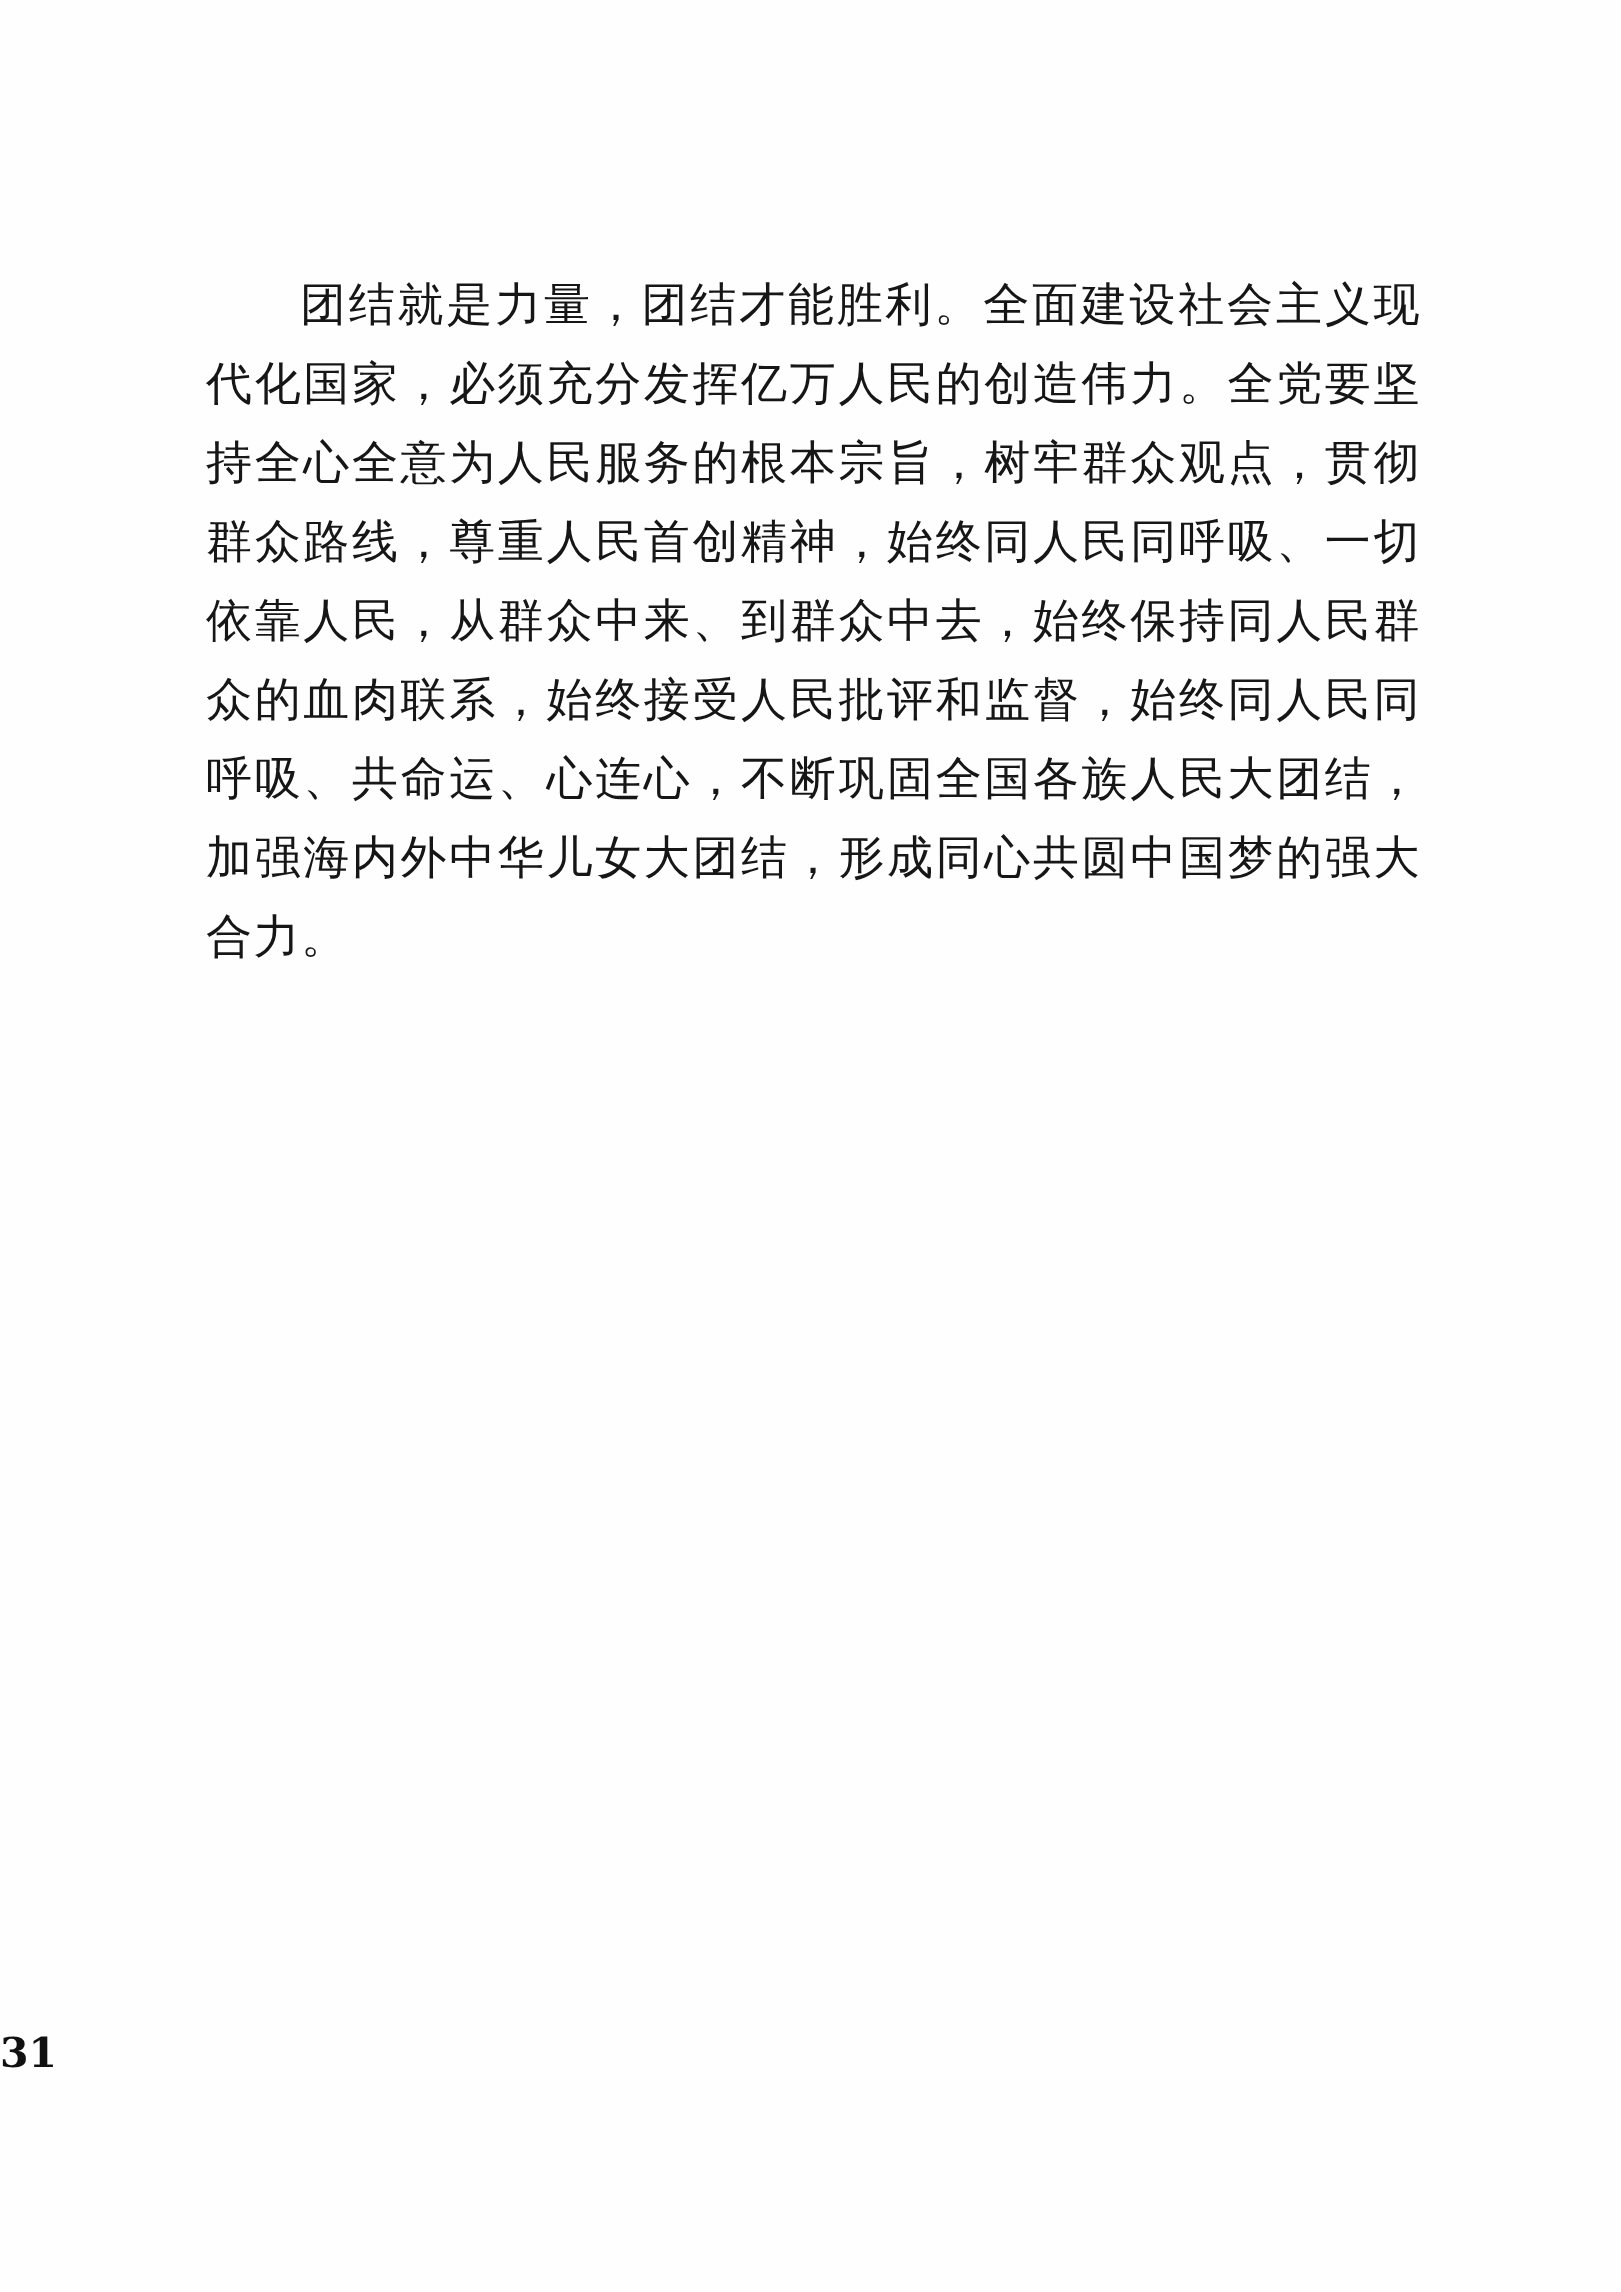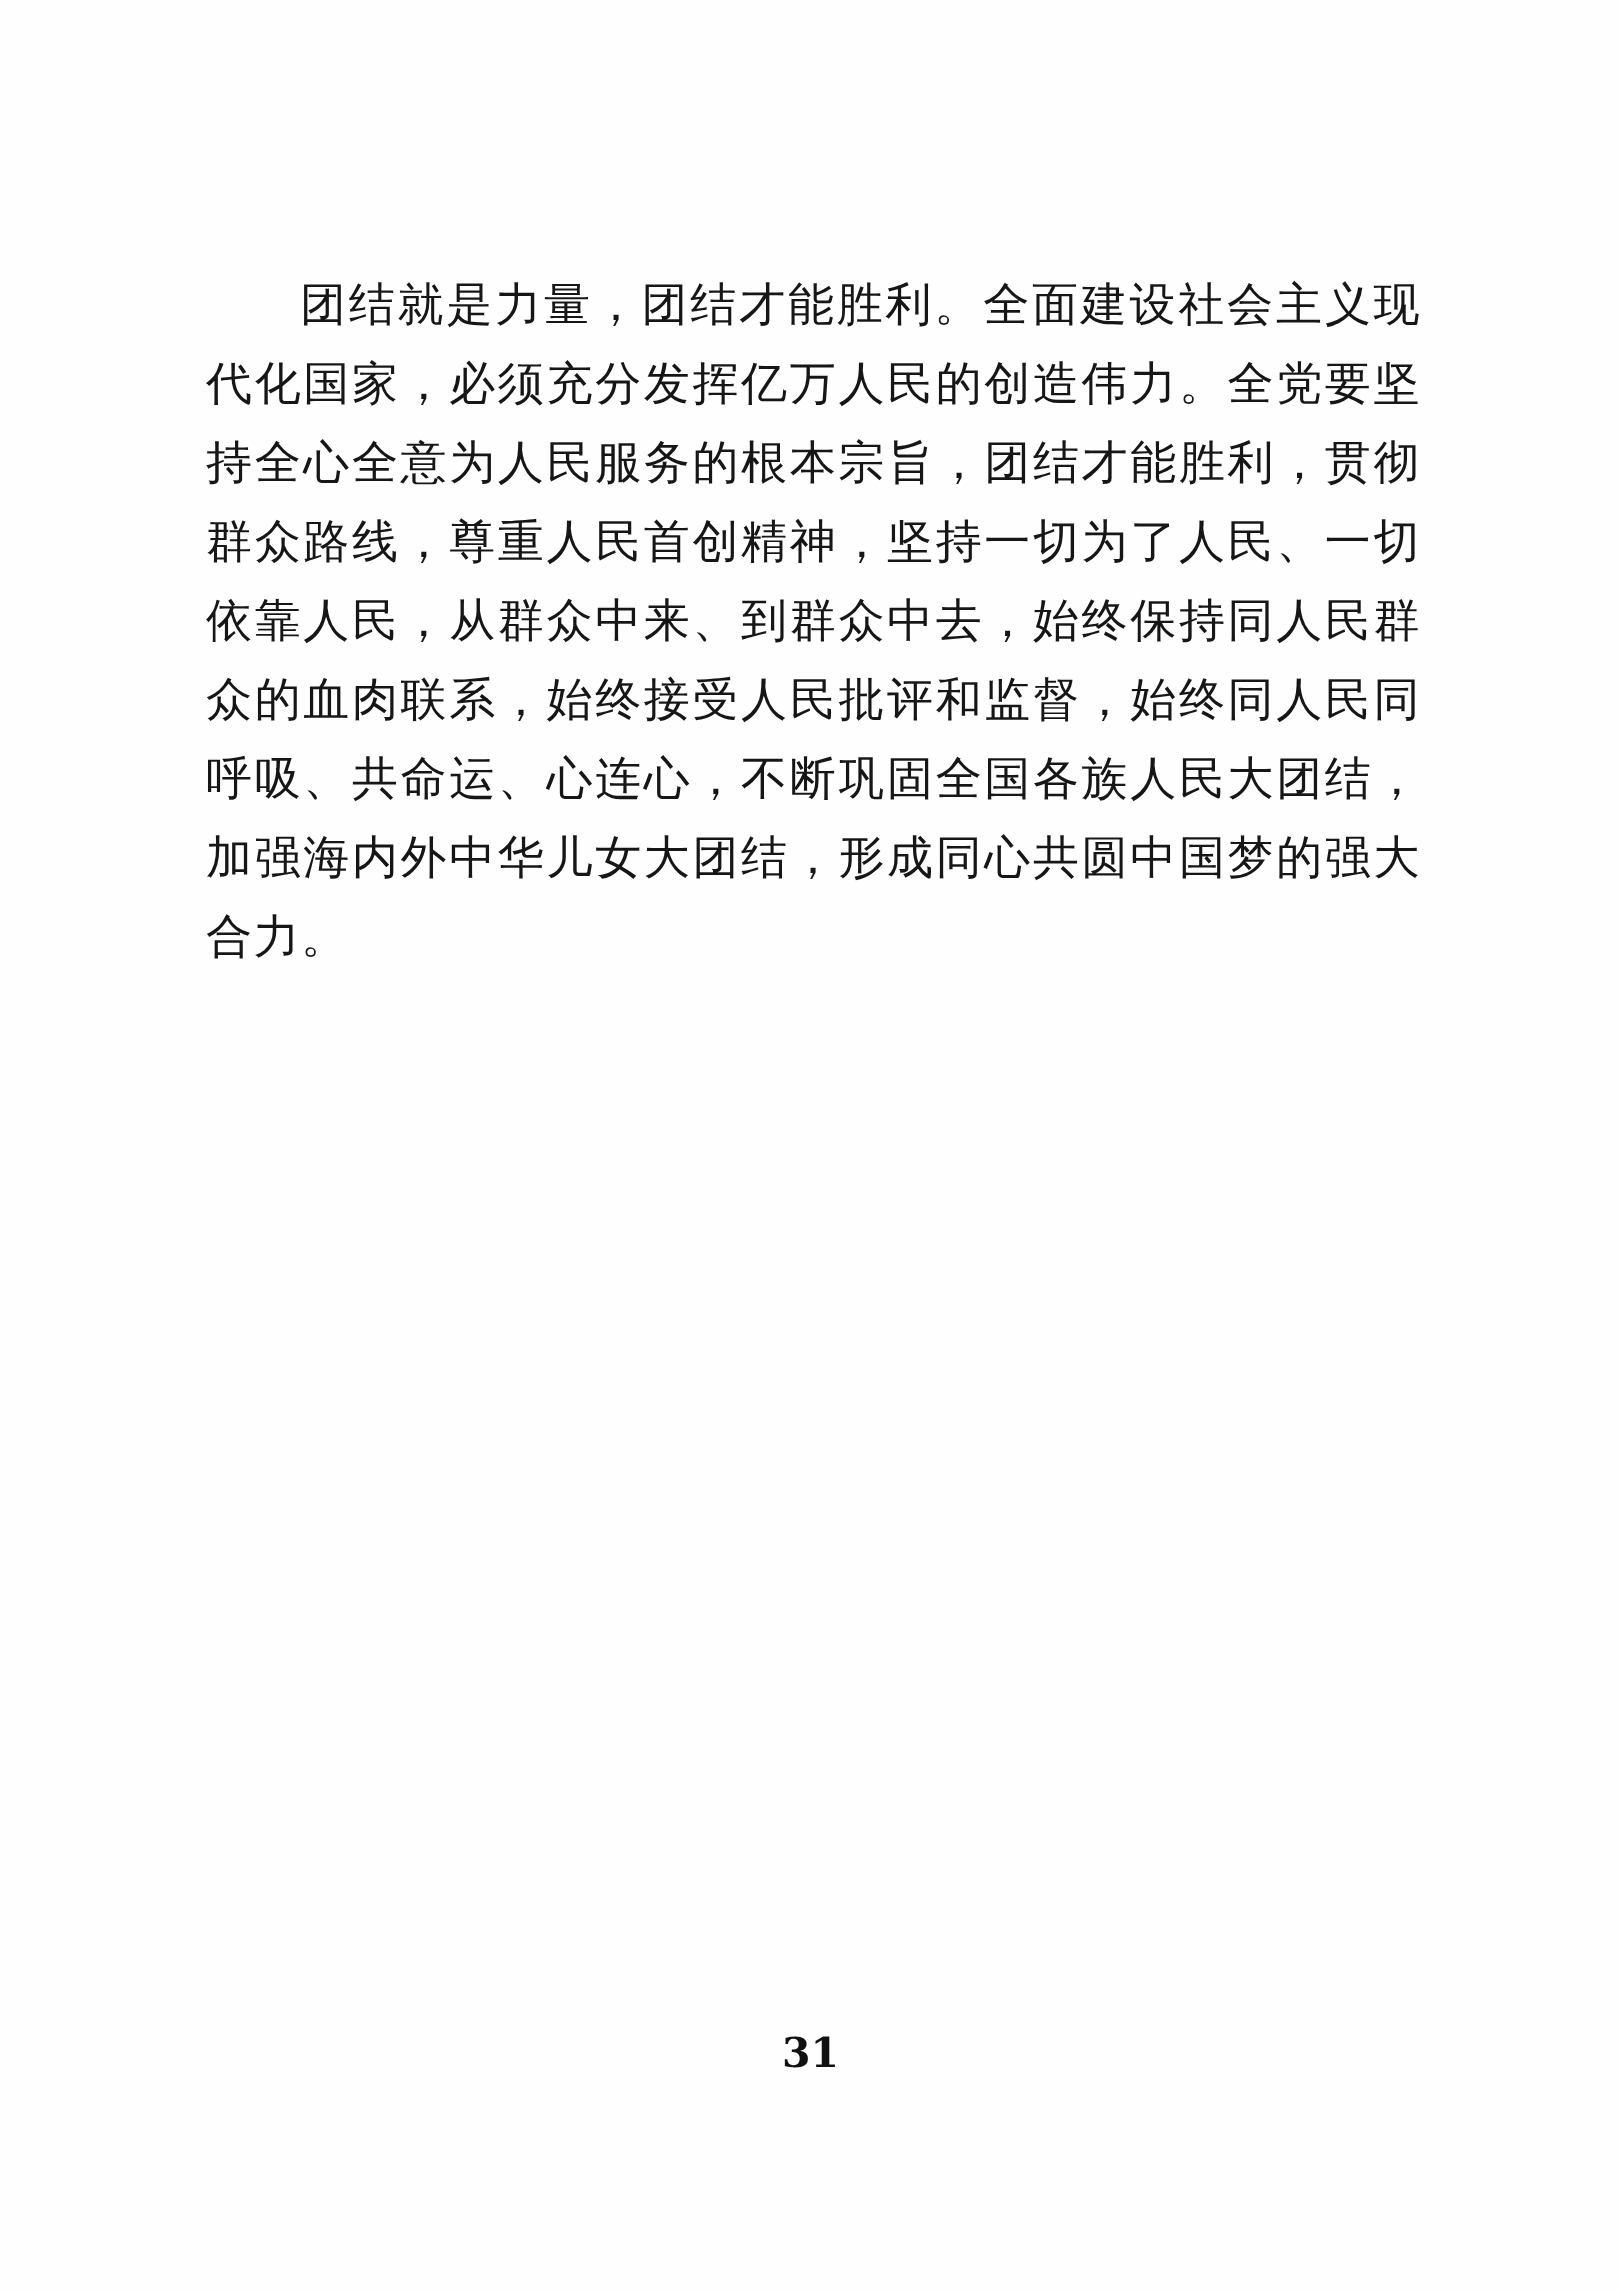--- a/index.html
+++ b/index.html
@@ -39,29 +39,28 @@
     text-indent: 94px;
     margin: 0 0 2px 0;
     color: #161616;
     font-weight: 500;
   }
   .page-number {
     position: absolute;
     left: 0;
     right: 0;
     top: 2029px;
-    text-align: center;
     font-family: "DejaVu Serif", serif;
     font-size: 41px;
     font-weight: 700;
     color: #111111;
   }
 </style>
 </head>
 <body>
 
 <div class="page">
   <div class="content">
-    <p class="para">团结就是力量，团结才能胜利。全面建设社会主义现代化国家，必须充分发挥亿万人民的创造伟力。全党要坚持全心全意为人民服务的根本宗旨，团结才能胜利，贯彻群众路线，尊重人民首创精神，坚持一切为了人民、一切依靠人民，从群众中来、到群众中去，始终保持同人民群众的血肉联系，始终接受人民批评和监督，始终同人民同呼吸、共命运、心连心，不断巩固全国各族人民大团结，加强海内外中华儿女大团结，形成同心共圆中国梦的强大合力。</p>
+    <p class="para">团结就是力量，团结才能胜利。全面建设社会主义现代化国家，必须充分发挥亿万人民的创造伟力。全党要坚持全心全意为人民服务的根本宗旨，树牢群众观点，贯彻群众路线，尊重人民首创精神，始终同人民同呼吸、一切依靠人民，从群众中来、到群众中去，始终保持同人民群众的血肉联系，始终接受人民批评和监督，始终同人民同呼吸、共命运、心连心，不断巩固全国各族人民大团结，加强海内外中华儿女大团结，形成同心共圆中国梦的强大合力。</p>
   </div>
   <div class="page-number">31</div>
 </div>
 
 
 </body></html>

